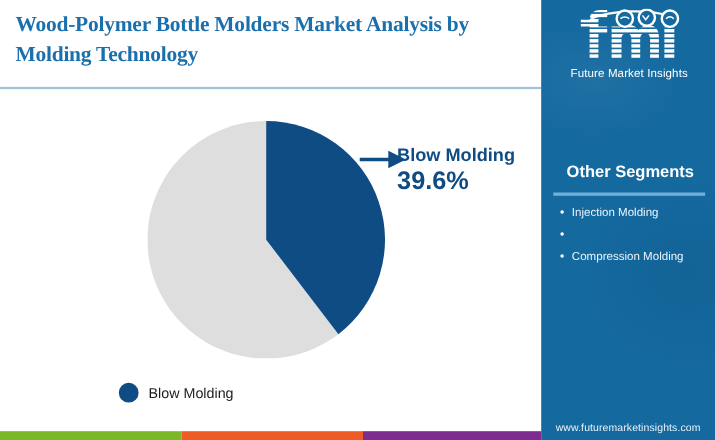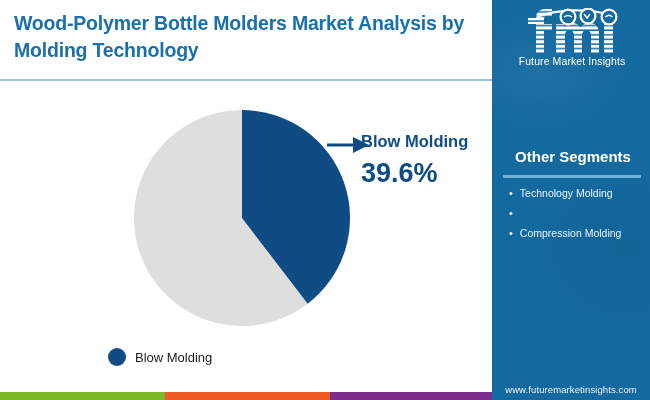--- a/index.html
+++ b/index.html
@@ -81,22 +81,22 @@
     width: 135px;
   }
   #callout-label {
     font-size: 16.5px;
     font-weight: bold;
     color: #0f4c84;
     line-height: 1.1;
     white-space: nowrap;
   }
   #callout-value {
-    margin-top: 9px;
-    font-size: 27px;
+    margin-top: 2px;
+    font-size: 23px;
     font-weight: bold;
     color: #0f4c84;
     line-height: 1.05;
     white-space: nowrap;
   }
 
   
   #legend {
     position: absolute;
     left: 108px;
@@ -149,21 +149,21 @@
   #fmi-logo {
     position: absolute;
     left: 14px;
     top: 8px;
     width: 132px;
     height: 64px;
     z-index: 2;
   }
   #fmi-mark { display: block; width: 132px; height: 46px; }
   #fmi-tagline {
-    margin-top: 1px;
+    margin-top: 7px;
     text-align: center;
     color: #ffffff;
     font-size: 10.5px;
     letter-spacing: 0.1px;
     white-space: nowrap;
   }
 
   
   #other-segments {
     position: absolute;
@@ -236,21 +236,21 @@
   .bar-seg { height: 8px; }
 </style>
 </head>
 <body>
 
 <div id="infographic">
 
   <div id="main-area">
 
     <div id="title-block">
-      <h1 id="page-title" style="color: rgb(26, 111, 173);">Wood-Polymer Bottle Molders Market Analysis by Molding Technology</h1>
+      <h1 id="page-title" style="color: rgb(26, 111, 173); font-family: Liberation Serif, serif;">Wood-Polymer Bottle Molders Market Analysis by Molding Technology</h1>
     </div>
 
     <div id="header-divider" style="background: rgb(157, 195, 218);"></div>
 
     <div id="chart-region">
       <svg id="pie-svg" viewBox="0 0 216 216">
 
         <path id="slice-other" fill="#dededf" d="M 108 108 L 173.66 193.75 A 108 108 0 1 1 108.00 0.00 Z"></path>
 
         <path id="slice-blow" fill="#0f4c84" d="M 108 108 L 108.00 0.00 A 108 108 0 0 1 173.66 193.75 Z"></path>
@@ -307,21 +307,21 @@
       </svg>
       <div id="fmi-tagline">Future Market Insights</div>
     </div>
 
     <div id="other-segments">
       <div id="other-segments-title">Other Segments</div>
       <div id="segments-divider" style="background: rgb(111, 176, 214);"></div>
       <ul id="segments-list">
         <li class="segment-item">
           <span class="segment-bullet">•</span>
-          <span class="segment-text">Technology Molding</span>
+          <span class="segment-text">Injection Molding</span>
         </li>
         <li class="segment-item">
           <span class="segment-bullet">•</span>
         </li>
         <li class="segment-item">
           <span class="segment-bullet">•</span>
           <span class="segment-text">Compression Molding</span>
         </li>
       </ul>
     </div>

